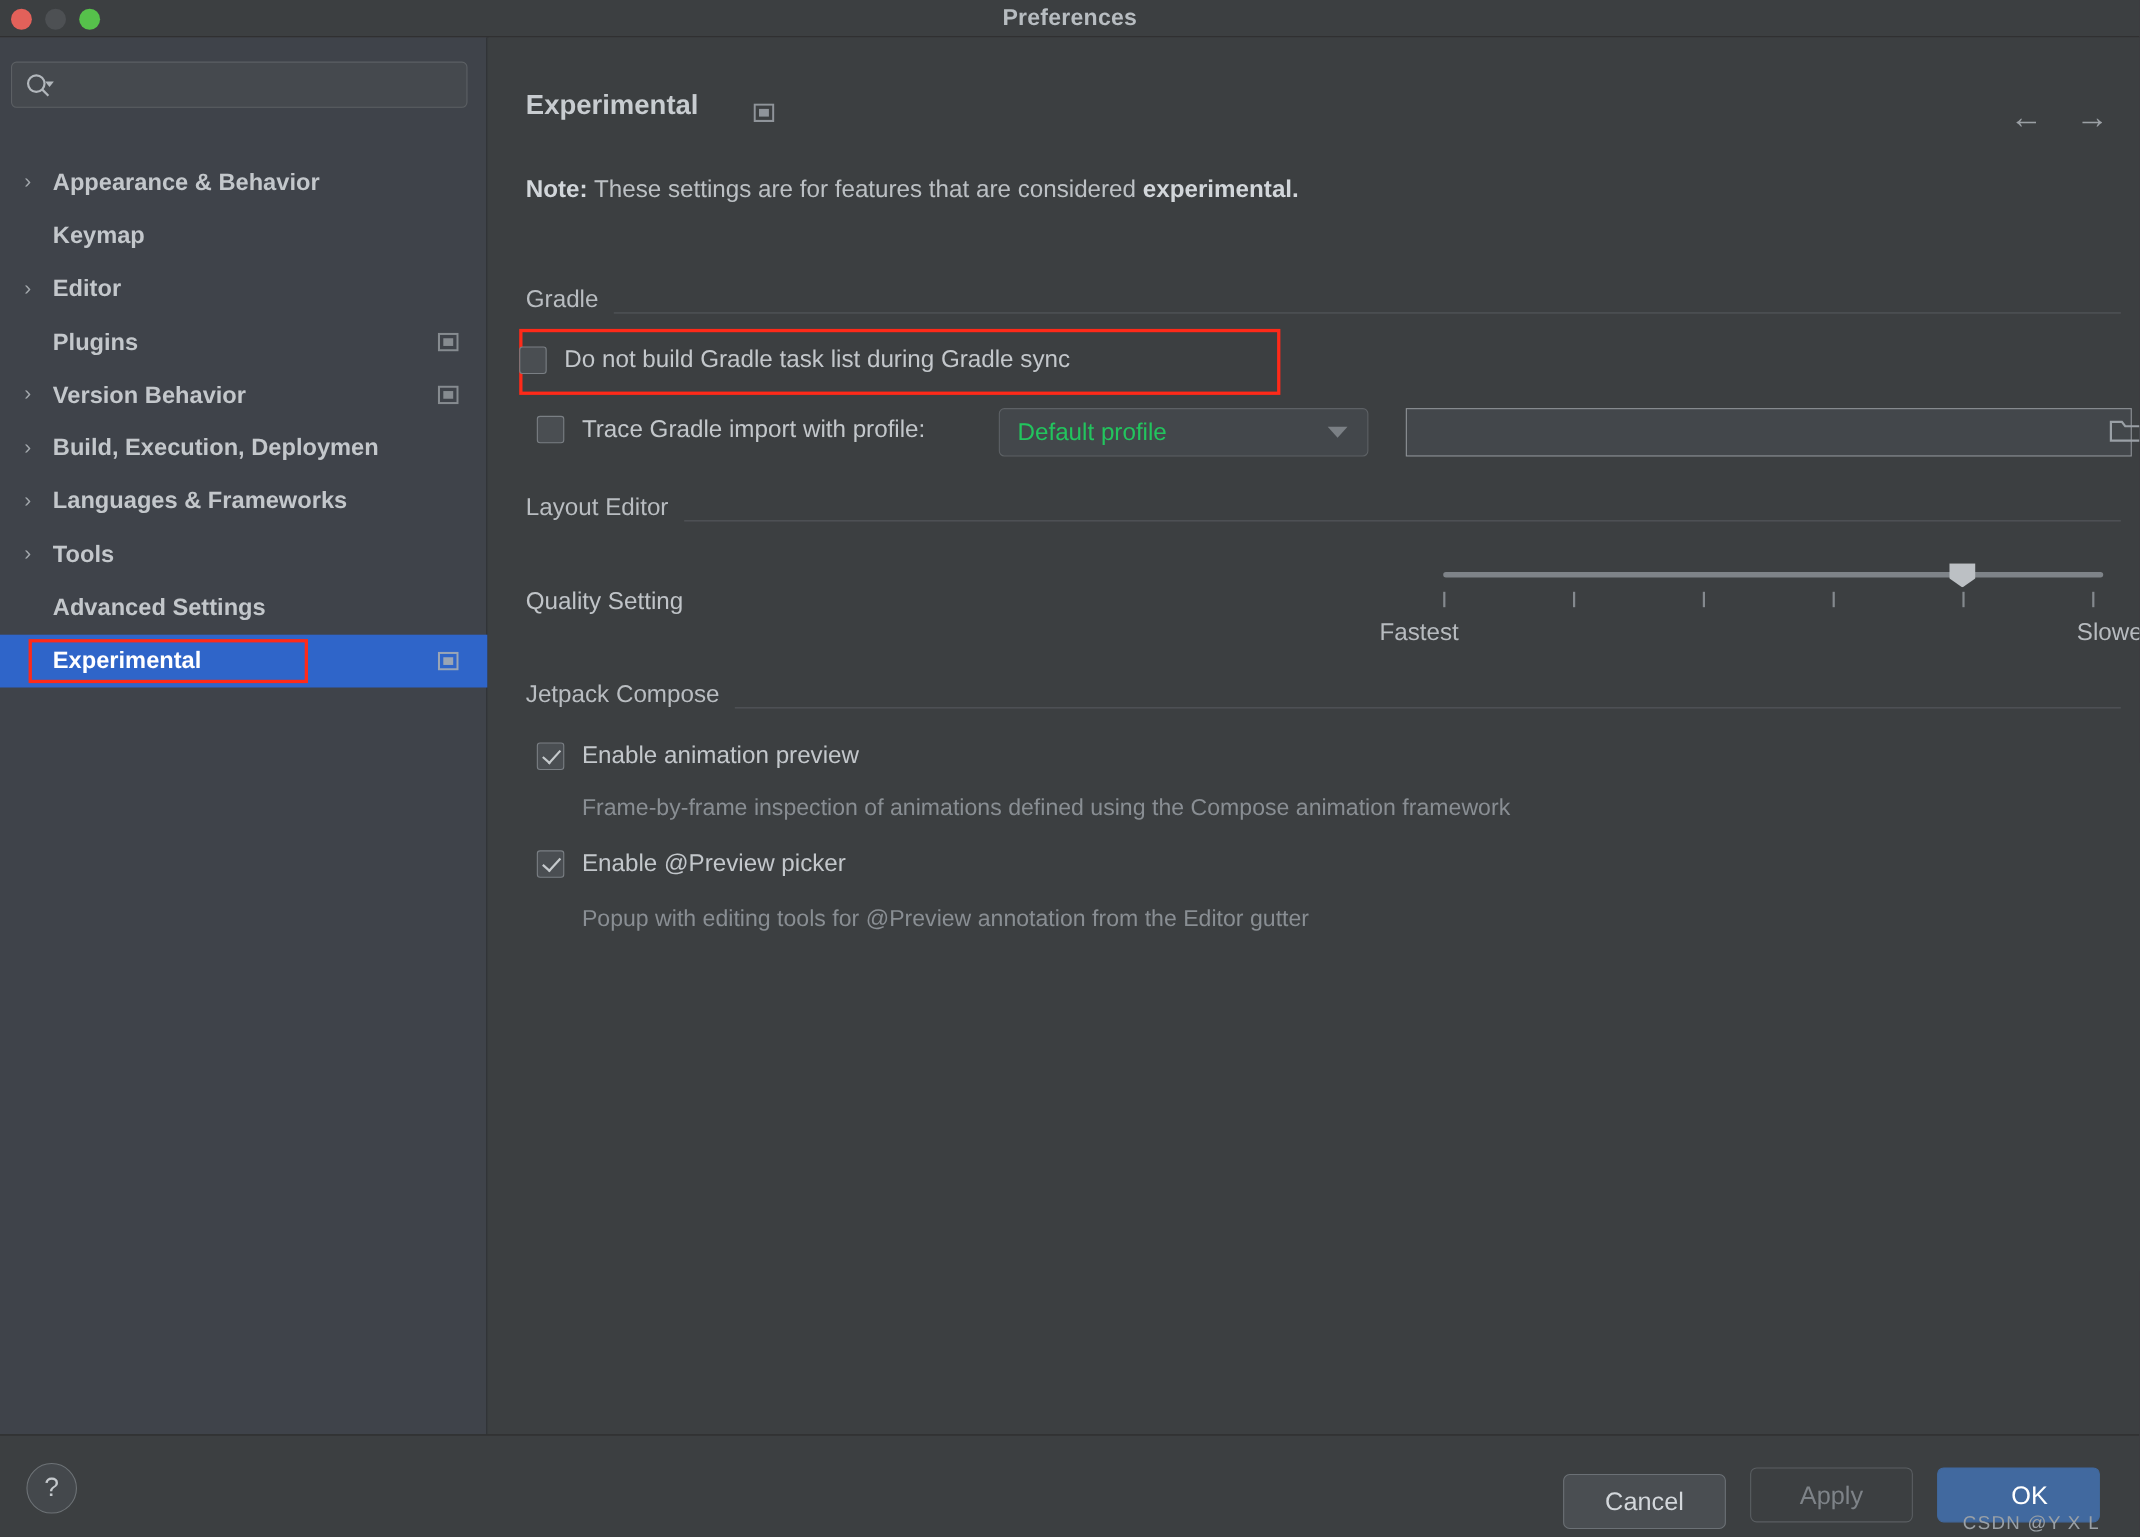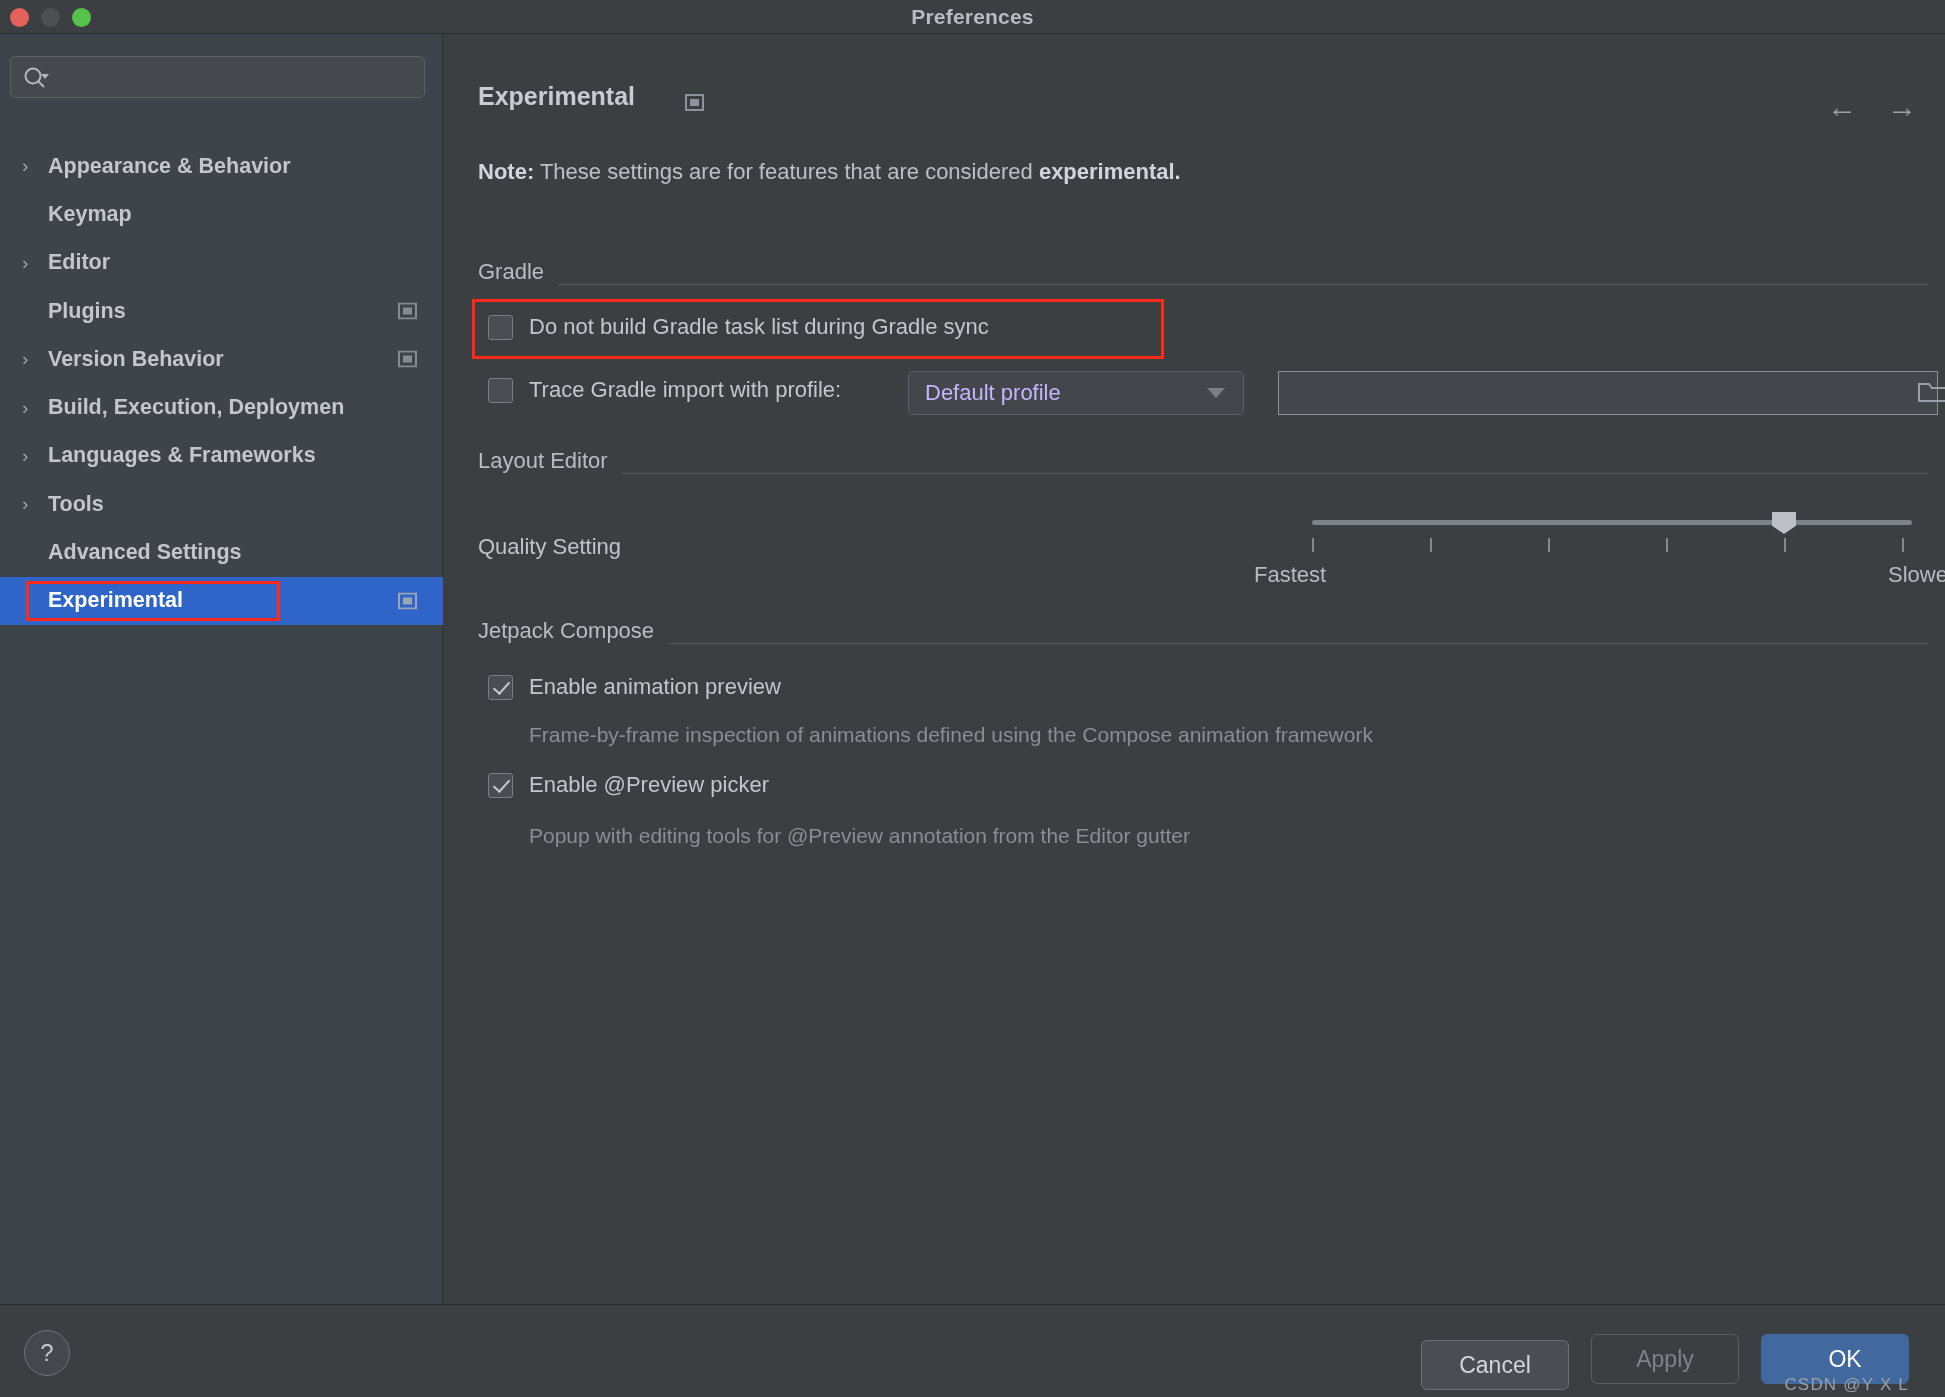--- a/index.html
+++ b/index.html
@@ -178,21 +178,21 @@
 
   .combo {
     width: 336px; height: 44px;
     background: #43474b;
     border: 1px solid #5d6165;
     border-radius: 5px;
     position: relative;
     display: flex; align-items: center;
   }
   .combo .val {
-    margin-left: 16px; font-size: 22px; color: #c4b5fd;
+    margin-left: 16px; font-size: 22px; color: #22c55e;
   }
   .combo .caret {
     position: absolute; right: 18px; top: 50%;
     transform: translateY(-50%);
     width: 0; height: 0;
     border-left: 9px solid transparent;
     border-right: 9px solid transparent;
     border-top: 10px solid #7b8085;
   }
   .textfield {
@@ -378,21 +378,21 @@
       <b>Note:</b><span> These settings are for features that are considered </span><b>experimental.</b>
     </div>
 
     <div class="section" style="top:225px;">
       <span>Gradle</span>
       <span class="rule"></span>
     </div>
 
     <div class="redbox" style="left:28px; top:265px; width:692px; height:60px;"></div>
 
-    <div class="row" style="left:44px; top:280px;justify-content:flex-end;">
+    <div class="row" style="left:28px; top:280px;justify-content:flex-end;">
       <span class="cb"></span>
       <span class="cb-label">Do not build Gradle task list during Gradle sync</span>
     </div>
 
     <div class="row" style="left:44px; top:343px;">
       <span class="cb"></span>
       <span class="cb-label">Trace Gradle import with profile:</span>
     </div>
 
     <div class="combo" style="position:absolute; left:464px; top:337px;">

